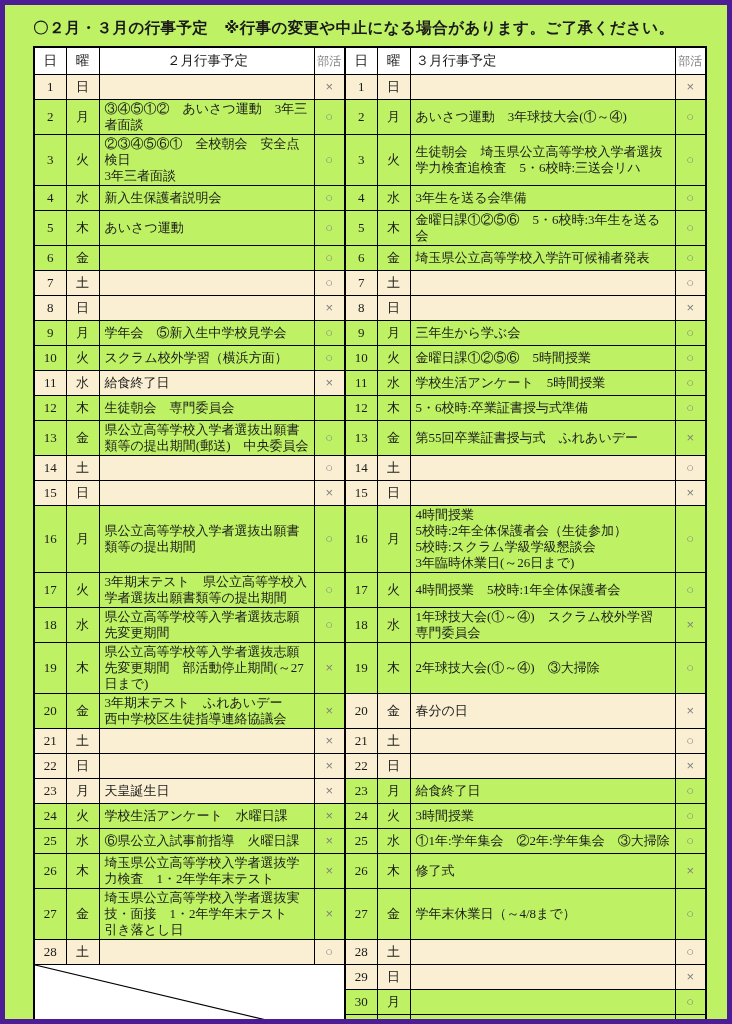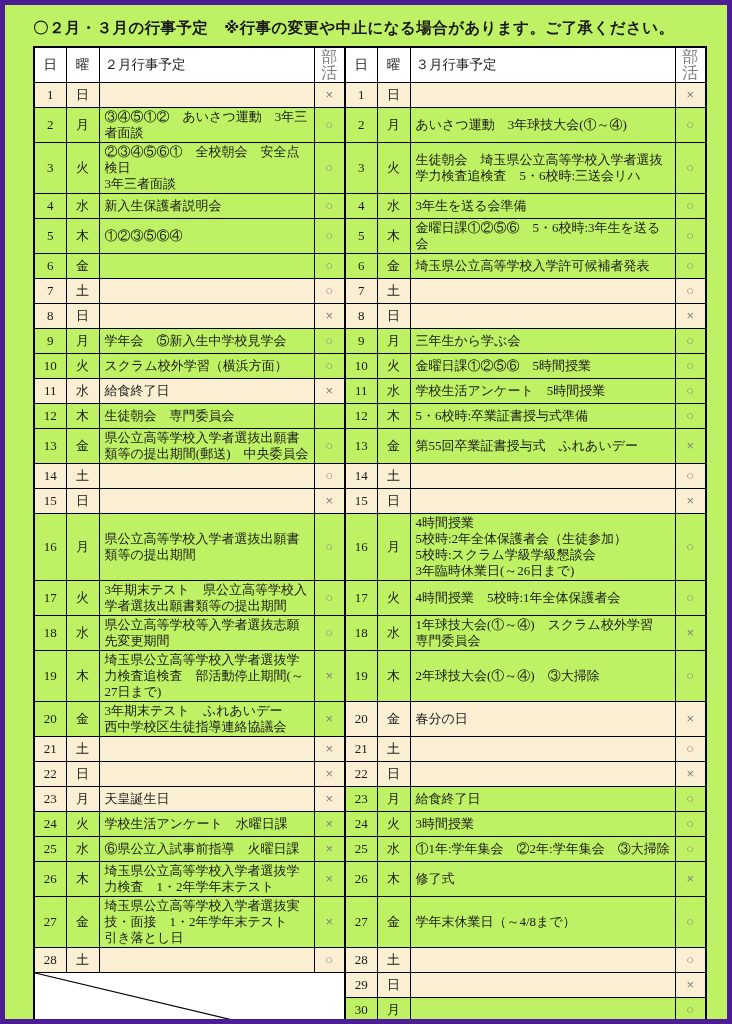--- a/index.html
+++ b/index.html
@@ -43,21 +43,21 @@
     overflow: hidden;
   }
   tr { height: 25px; }
   thead tr { height: 27px; }
   th {
     font-weight: normal;
     text-align: center;
     font-size: 13.5px;
     background: #ffffff;
   }
-  th.c-club { font-size: 16px; padding: 1px 0; letter-spacing: 0; }
+  th.c-club { font-size: 12px; padding: 1px 0; letter-spacing: 0; }
   .c-day, .c-wd { text-align: center; }
   .c-ev { text-align: left; white-space: pre-line; padding-left: 5px; }
   .c-club {
     text-align: center;
     color: var(--club);
     font-family: "Liberation Sans", "DejaVu Sans", sans-serif;
     font-size: 13px;
   }
   .hl { background: var(--hl); }
   .mdiv { border-left: 2px solid var(--border); }
@@ -79,21 +79,21 @@
         <col style="width:31px">
       <col style="width:32px">
         <col style="width:33px">
         <col style="width:265px">
         <col style="width:31px">
     </colgroup>
     <thead>
       <tr>
         <th class="c-day">日</th>
         <th class="c-wd">曜</th>
-        <th class="c-ev" style="text-align:left">２月行事予定</th>
+        <th class="c-ev" style="text-align:center">２月行事予定</th>
         <th class="c-club">部活</th>
         <th class="c-day mdiv">日</th>
         <th class="c-wd">曜</th>
         <th class="c-ev" style="text-align:left">３月行事予定</th>
         <th class="c-club">部活</th>
       </tr>
     </thead>
     <tbody id="rows-body">
         <tr>
           <td class="c-day hl">1</td>
@@ -132,21 +132,21 @@
           <td class="c-ev">新入生保護者説明会</td>
           <td class="c-club">○</td>
           <td class="c-day mdiv">4</td>
           <td class="c-wd">水</td>
           <td class="c-ev">3年生を送る会準備</td>
           <td class="c-club">○</td>
         </tr>
         <tr>
           <td class="c-day">5</td>
           <td class="c-wd">木</td>
-          <td class="c-ev">①②③⑤⑥④</td>
+          <td class="c-ev">あいさつ運動</td>
           <td class="c-club">○</td>
           <td class="c-day mdiv">5</td>
           <td class="c-wd">木</td>
           <td class="c-ev">金曜日課①②⑤⑥　5・6校時:3年生を送る会</td>
           <td class="c-club">○</td>
         </tr>
         <tr>
           <td class="c-day">6</td>
           <td class="c-wd">金</td>
           <td class="c-ev"></td>
@@ -276,21 +276,21 @@
           <td class="c-club">○</td>
           <td class="c-day mdiv">18</td>
           <td class="c-wd">水</td>
           <td class="c-ev">1年球技大会(①～④)　スクラム校外学習
 専門委員会</td>
           <td class="c-club">×</td>
         </tr>
         <tr>
           <td class="c-day">19</td>
           <td class="c-wd">木</td>
-          <td class="c-ev">埼玉県公立高等学校入学者選抜学力検査追検査　部活動停止期間(～27日まで)</td>
+          <td class="c-ev">県公立高等学校等入学者選抜志願先変更期間　部活動停止期間(～27日まで)</td>
           <td class="c-club">×</td>
           <td class="c-day mdiv">19</td>
           <td class="c-wd">木</td>
           <td class="c-ev">2年球技大会(①～④)　③大掃除</td>
           <td class="c-club">○</td>
         </tr>
         <tr>
           <td class="c-day">20</td>
           <td class="c-wd">金</td>
           <td class="c-ev">3年期末テスト　ふれあいデー

